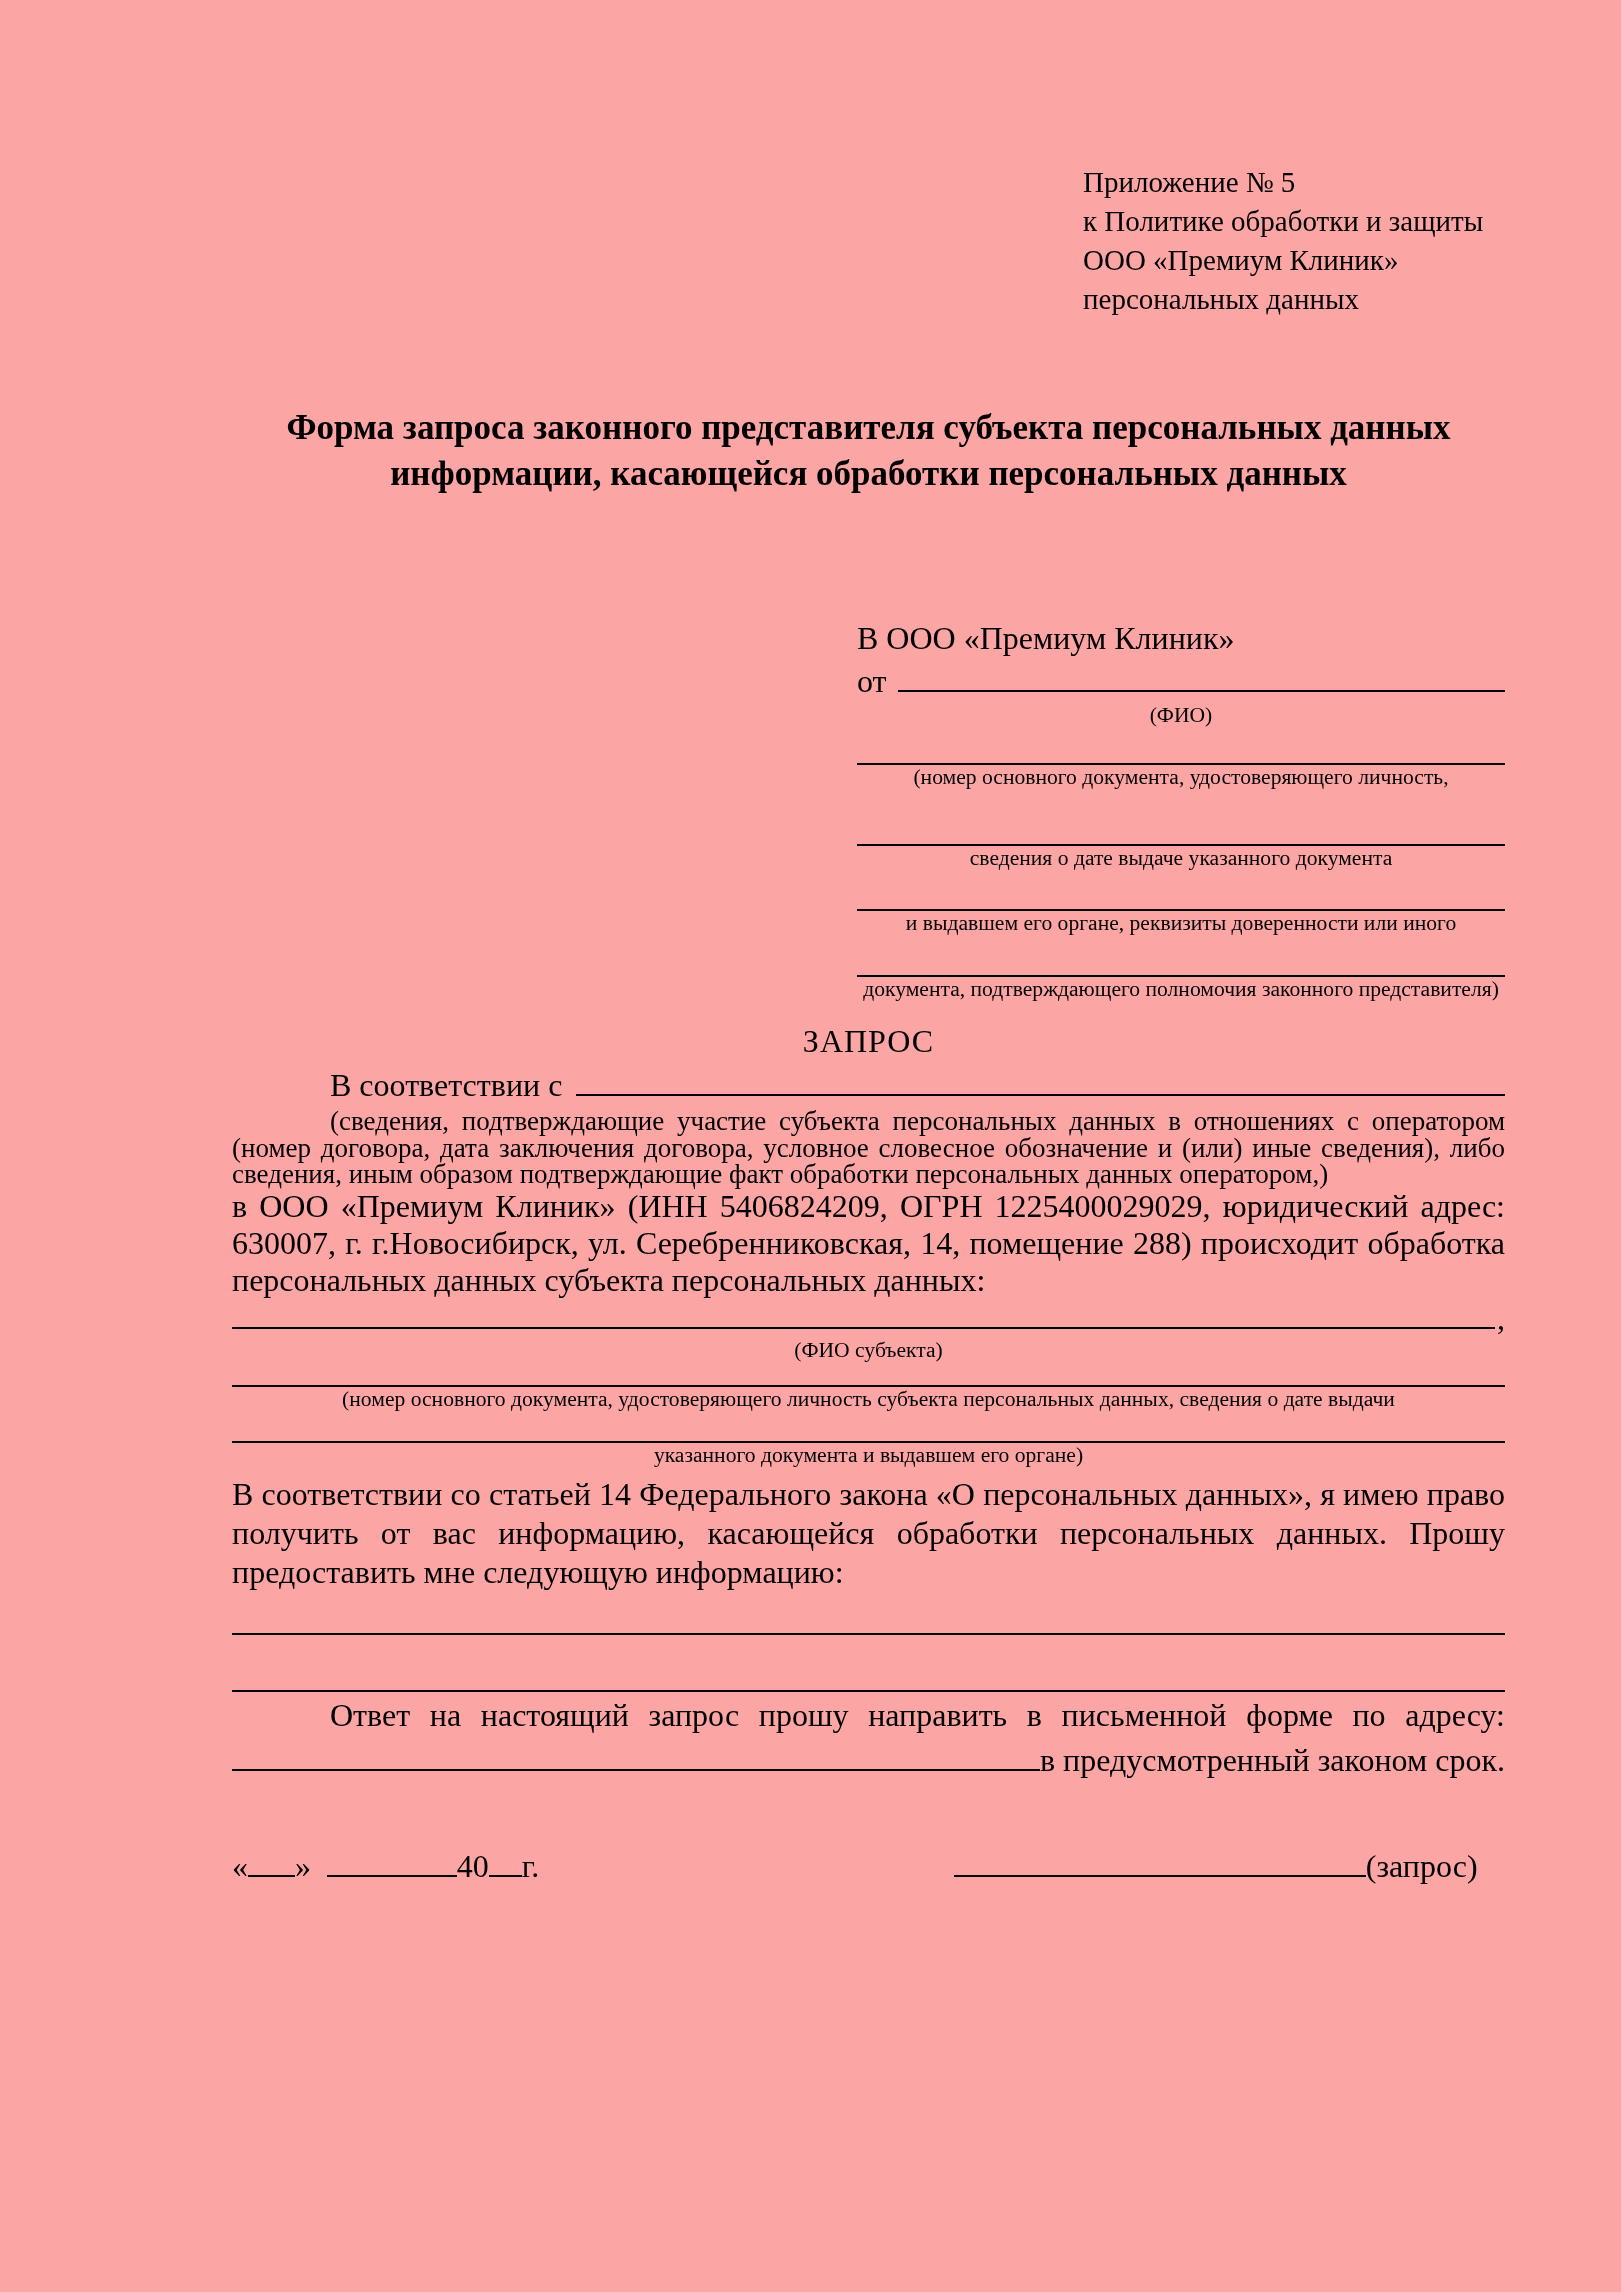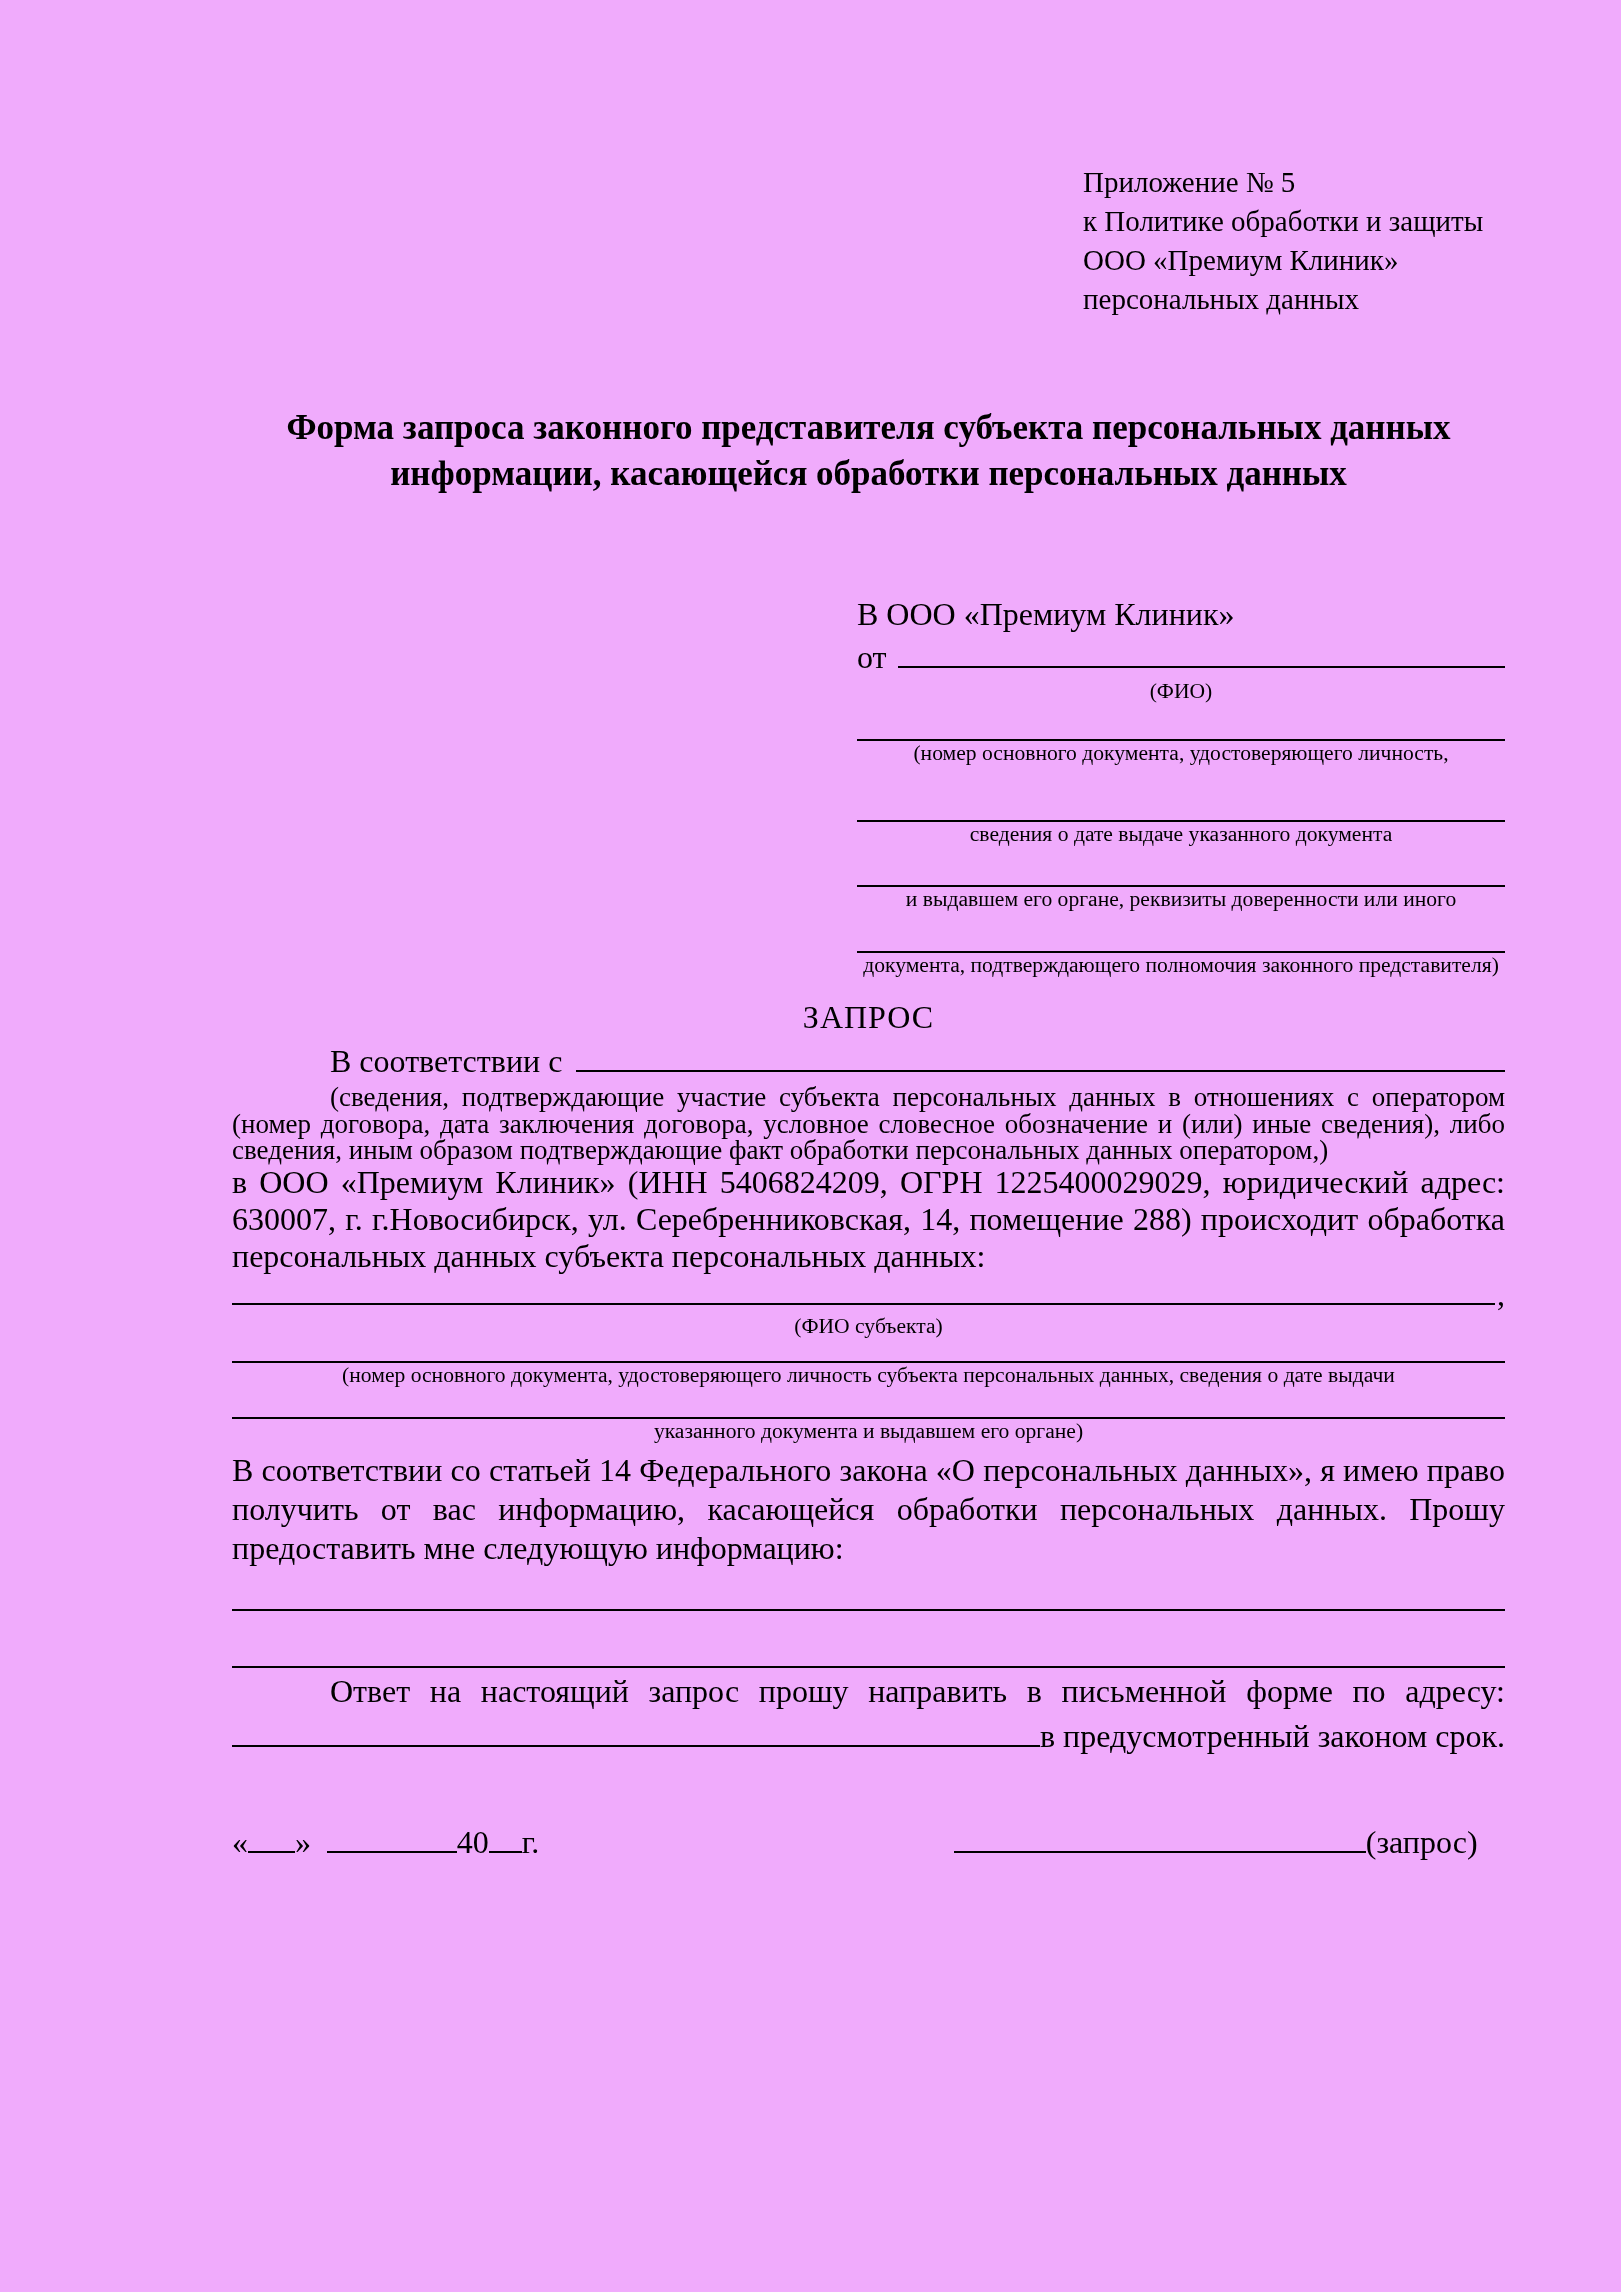--- a/index.html
+++ b/index.html
@@ -1,21 +1,21 @@
 <!DOCTYPE html>
 <html><head>
 <meta charset="utf-8">
 <style>
   html, body { margin: 0; padding: 0; background: #e8e8e8; }
   .page {
     position: relative;
     width: 1621px;
     height: 2293px;
     margin: 0 auto;
-    background: #f0abfc;
+    background: #fca5a5;
     box-sizing: border-box;
     padding: 163px 116px 0 232px;
     font-family: "Liberation Serif", "DejaVu Serif", serif;
     color: #000000;
     font-size: 32px;
     overflow: hidden;
   }
   .appendix {
     margin-left: 851px;
     line-height: 39px;
@@ -24,21 +24,21 @@
   }
   .doc-title {
     margin-top: 86px;
     text-align: center;
     font-weight: bold;
     font-size: 35px;
     line-height: 46px;
   }
   .recipient {
     margin-left: 625px;
-    margin-top: 96px;
+    margin-top: 120px;
     width: 648px;
   }
   .recipient .to-line { line-height: 43px; }
   .baseline-row {
     display: flex;
     align-items: baseline;
     line-height: 43px;
   }
   .fill {
     flex: 1;

